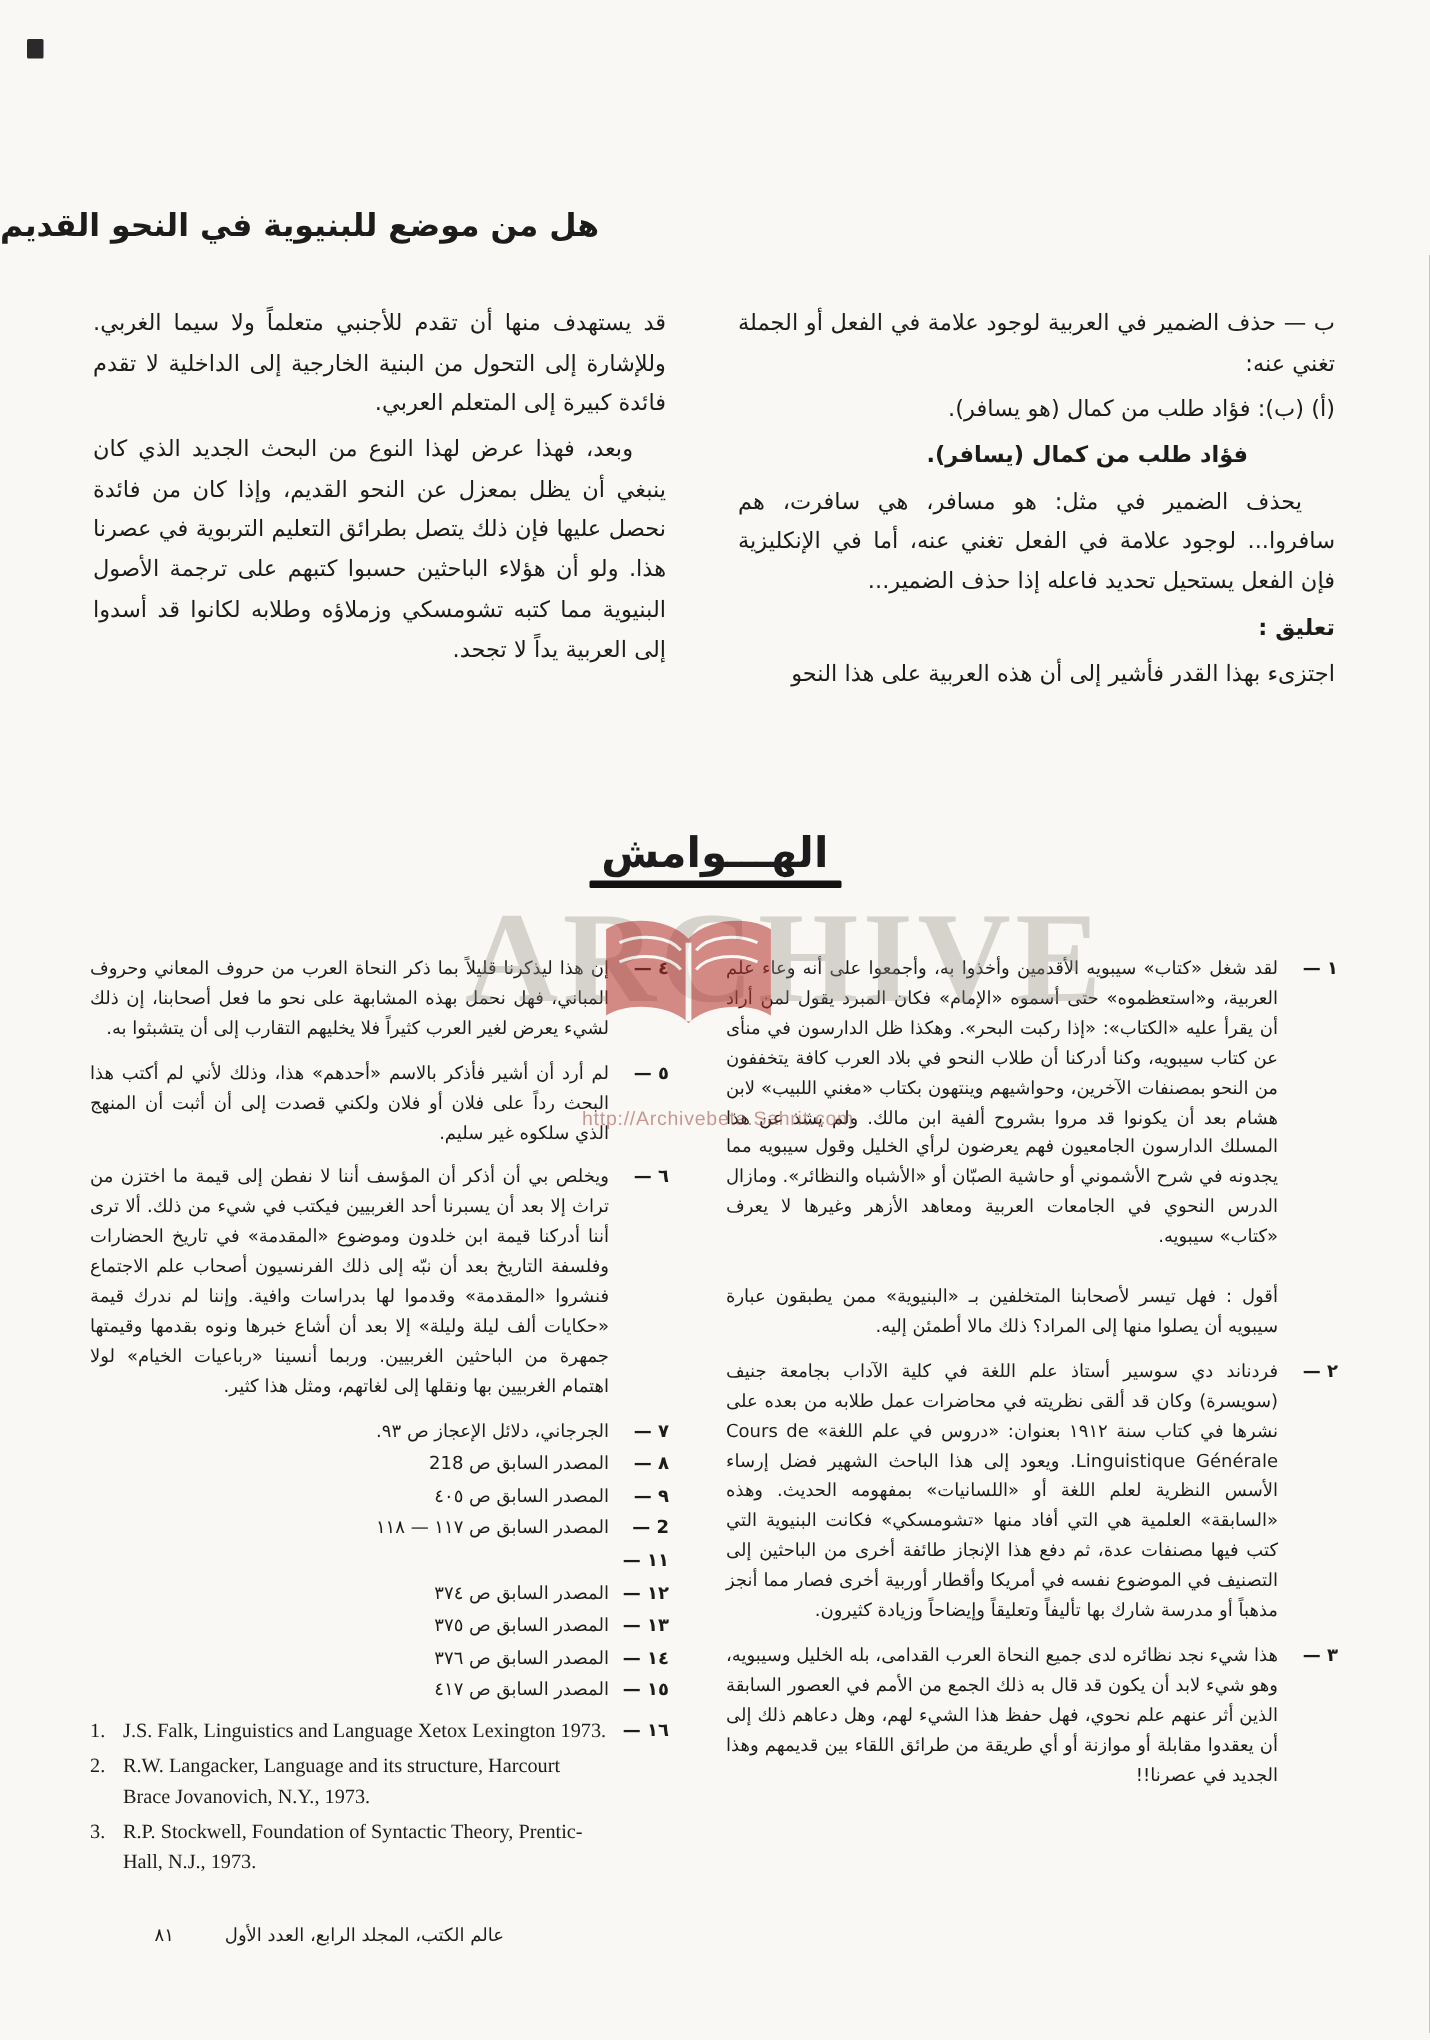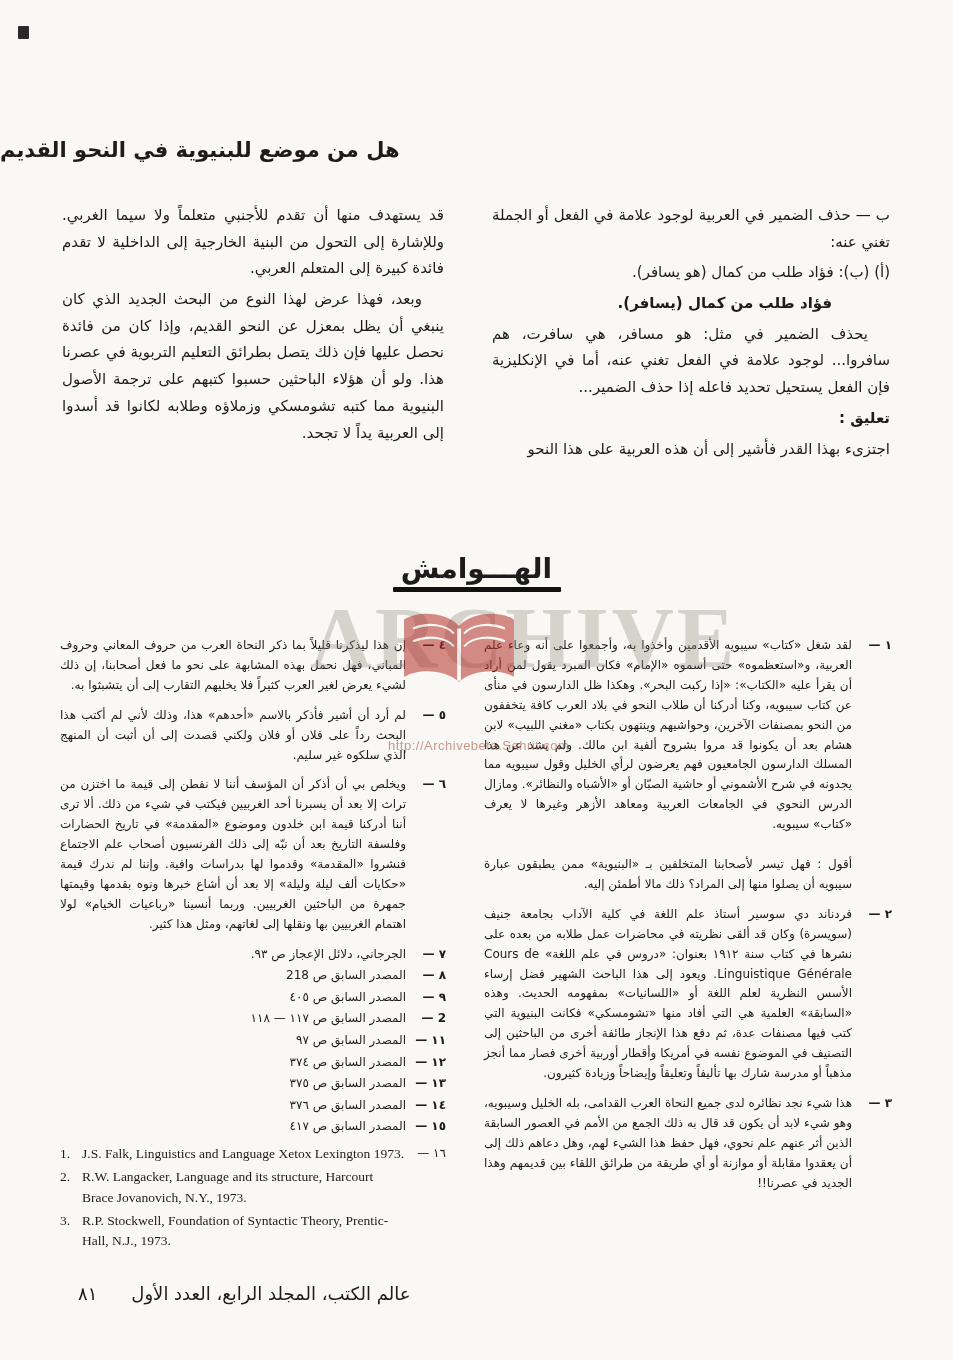--- a/index.html
+++ b/index.html
@@ -69,31 +69,31 @@
   .short-ref{
     display:flex;direction:rtl;margin:0 0 3px 0;
     font-size:12px;line-height:1.55;
   }
   .short-ref .num{flex:0 0 40px;font-weight:bold;white-space:nowrap;}
   .short-ref .txt{flex:1;}
   .latin-note{
     display:flex;direction:rtl;margin-top:8px;
     font-size:12px;line-height:1.5;
   }
-  .latin-note .num{flex:0 0 40px;font-weight:normal;white-space:nowrap;}
+  .latin-note .num{flex:0 0 40px;font-weight:bold;white-space:nowrap;}
   .latin-list{flex:1;direction:ltr;text-align:left;
     font-family:"Liberation Serif",serif;font-size:13.5px;}
   .latin-item{display:flex;margin-bottom:3px;}
   .latin-item .lnum{flex:0 0 22px;}
   .latin-item .ltxt{flex:1;}
   
   .footer{
-    position:absolute;top:1283px;left:78px;
+    position:absolute;top:1283px;left:103px;
     display:flex;align-items:baseline;gap:34px;
-    font-size:18px;
+    font-size:12px;
   }
   .footer .journal{direction:rtl;}
   
   .watermark{
     position:absolute;top:560px;left:300px;width:420px;height:230px;
     pointer-events:none;z-index:5;
   }
   .wm-text{
     position:absolute;top:28px;left:10px;
     font-family:"Liberation Serif",serif;font-weight:bold;
@@ -181,21 +181,20 @@
       <div class="short-ref">
         <span class="num">٩ —</span>
         <span class="txt">المصدر السابق ص ٤٠٥</span>
       </div>
       <div class="short-ref">
         <span class="num">2 —</span>
         <span class="txt">المصدر السابق ص ١١٧ — ١١٨</span>
       </div>
       <div class="short-ref">
         <span class="num">١١ —</span>
-        <span class="txt">المصدر السابق ص ٩٧</span>
       </div>
       <div class="short-ref">
         <span class="num">١٢ —</span>
         <span class="txt">المصدر السابق ص ٣٧٤</span>
       </div>
       <div class="short-ref">
         <span class="num">١٣ —</span>
         <span class="txt">المصدر السابق ص ٣٧٥</span>
       </div>
       <div class="short-ref">

